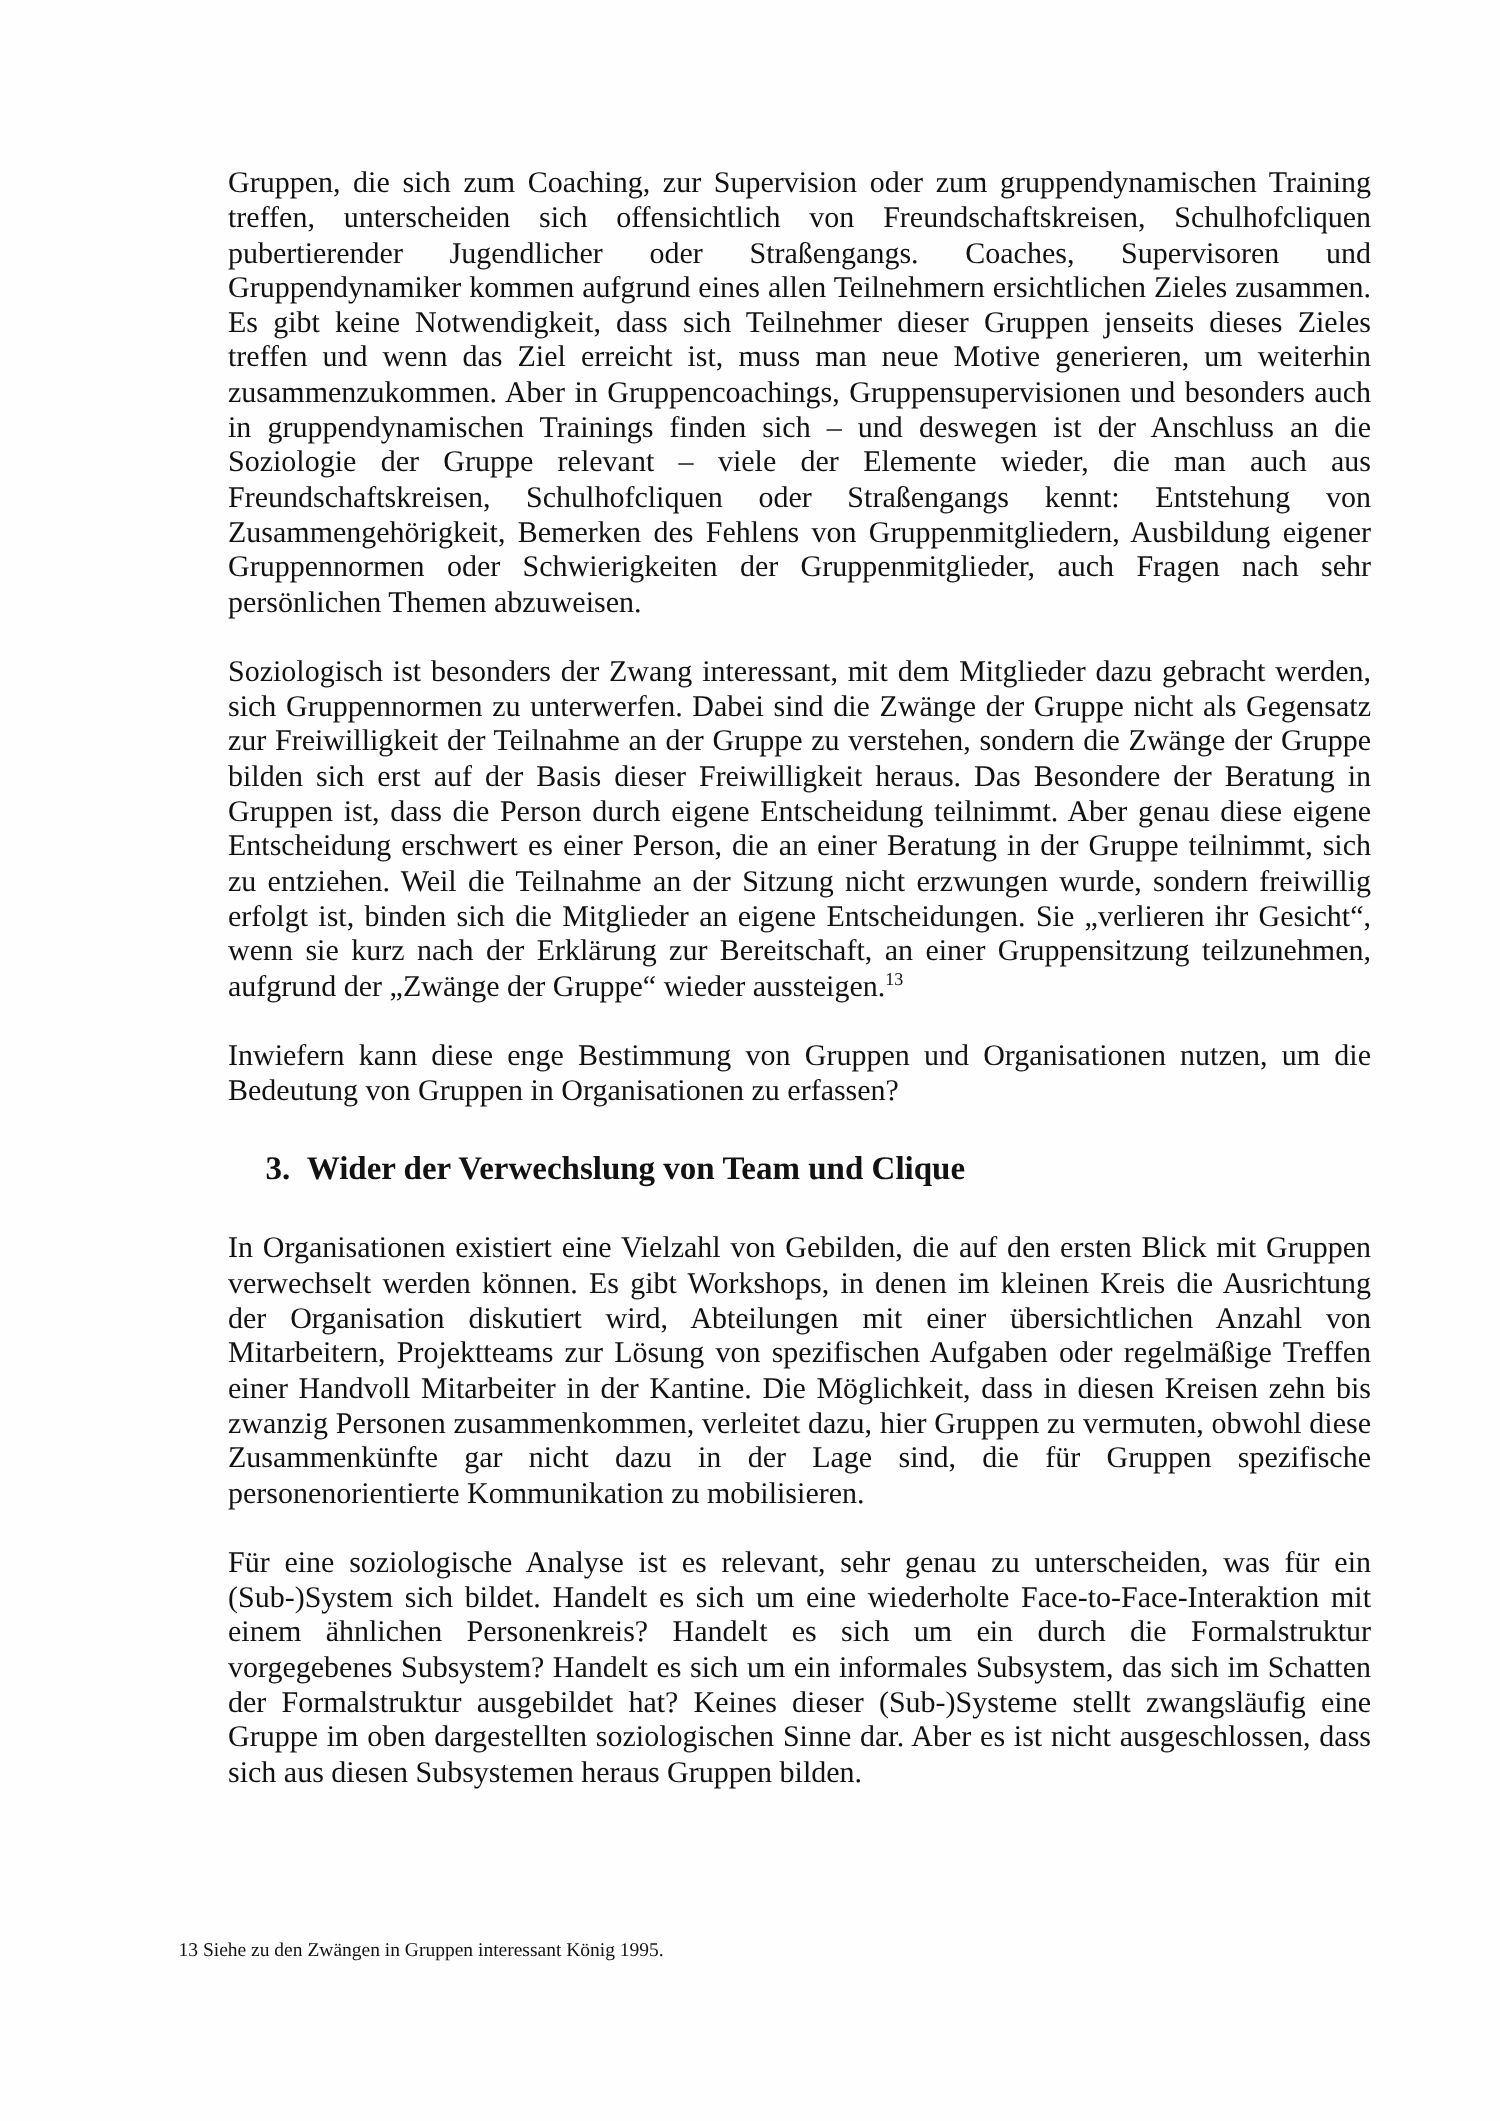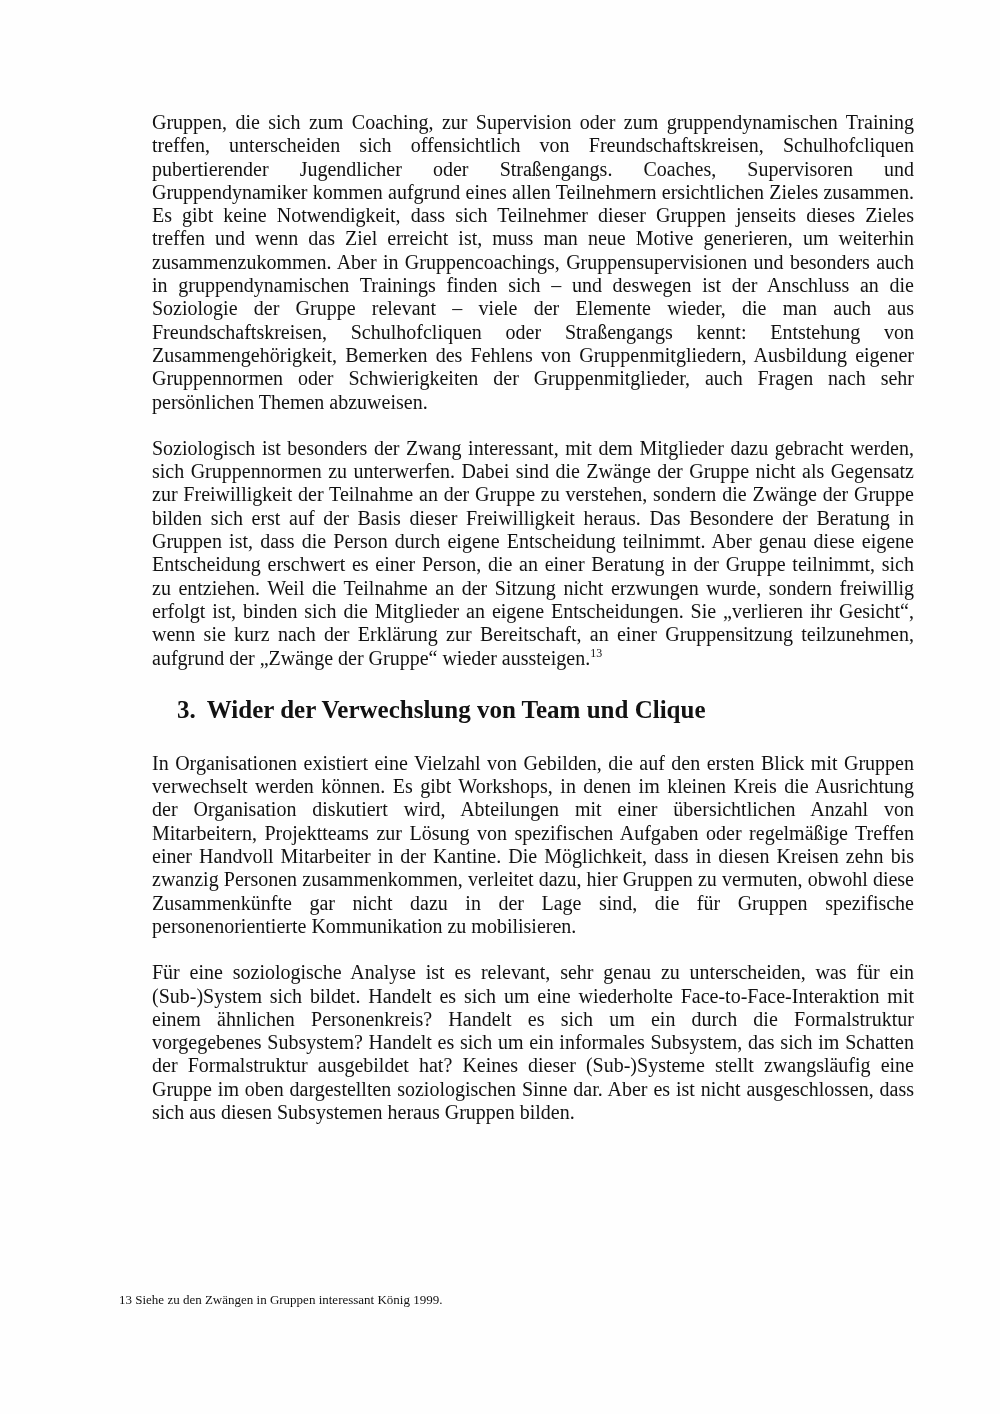--- a/index.html
+++ b/index.html
@@ -33,21 +33,21 @@
     hyphens: none;
   }
   .fn-ref {
     font-size: 12px;
     line-height: 0;
     vertical-align: super;
   }
   .section-heading {
     margin: 15px 0 26px 0;
     padding-left: 25px;
-    font-size: 25px;
+    font-size: 22px;
     line-height: 33px;
     font-weight: 700;
     text-align: left;
     letter-spacing: 0;
   }
   .heading-number {
     margin-right: 11px;
   }
   .footnote {
     position: absolute;
@@ -72,30 +72,31 @@
 <body>
 
 <div class="page">
 
   <div class="content">
 
     <p class="body-para">Gruppen, die sich zum Coaching, zur Supervision oder zum gruppendynamischen Training treffen, unterscheiden sich offensichtlich von Freundschaftskreisen, Schulhofcliquen pubertierender Jugendlicher oder Straßengangs. Coaches, Supervisoren und Gruppendynamiker kommen aufgrund eines allen Teilnehmern ersichtlichen Zieles zusammen. Es gibt keine Notwendigkeit, dass sich Teilnehmer dieser Gruppen jenseits dieses Zieles treffen und wenn das Ziel erreicht ist, muss man neue Motive generieren, um weiterhin zusammenzukommen. Aber in Gruppencoachings, Gruppensupervisionen und besonders auch in gruppendynamischen Trainings finden sich – und deswegen ist der Anschluss an die Soziologie der Gruppe relevant – viele der Elemente wieder, die man auch aus Freundschaftskreisen, Schulhofcliquen oder Straßengangs kennt: Entstehung von Zusammengehörigkeit, Bemerken des Fehlens von Gruppenmitgliedern, Ausbildung eigener Gruppennormen oder Schwierigkeiten der Gruppenmitglieder, auch Fragen nach sehr persönlichen Themen abzuweisen.</p>
 
     <p class="body-para"><span>Soziologisch ist besonders der Zwang interessant, mit dem Mitglieder dazu gebracht werden, sich Gruppennormen zu unterwerfen. Dabei sind die Zwänge der Gruppe nicht als Gegensatz zur Freiwilligkeit der Teilnahme an der Gruppe zu verstehen, sondern die Zwänge der Gruppe bilden sich erst auf der Basis dieser Freiwilligkeit heraus. Das Besondere der Beratung in Gruppen ist, dass die Person durch eigene Entscheidung teilnimmt. Aber genau diese eigene Entscheidung erschwert es einer Person, die an einer Beratung in der Gruppe teilnimmt, sich zu entziehen. Weil die Teilnahme an der Sitzung nicht erzwungen wurde, sondern freiwillig erfolgt ist, binden sich die Mitglieder an eigene Entscheidungen. Sie „verlieren ihr Gesicht“, wenn sie kurz nach der Erklärung zur Bereitschaft, an einer Gruppensitzung teilzunehmen, aufgrund der „Zwänge der Gruppe“ wieder aussteigen.</span><sup class="fn-ref">13</sup></p>
 
+    <p class="body-para">Inwiefern kann diese enge Bestimmung von Gruppen und Organisationen nutzen, um die Bedeutung von Gruppen in Organisationen zu erfassen?</p>
 
     <h2 class="section-heading">
       <span class="heading-number">3.</span><span class="heading-title">Wider der Verwechslung von Team und Clique</span>
     </h2>
 
     <p class="body-para">In Organisationen existiert eine Vielzahl von Gebilden, die auf den ersten Blick mit Gruppen verwechselt werden können. Es gibt Workshops, in denen im kleinen Kreis die Ausrichtung der Organisation diskutiert wird, Abteilungen mit einer übersichtlichen Anzahl von Mitarbeitern, Projektteams zur Lösung von spezifischen Aufgaben oder regelmäßige Treffen einer Handvoll Mitarbeiter in der Kantine. Die Möglichkeit, dass in diesen Kreisen zehn bis zwanzig Personen zusammenkommen, verleitet dazu, hier Gruppen zu vermuten, obwohl diese Zusammenkünfte gar nicht dazu in der Lage sind, die für Gruppen spezifische personenorientierte Kommunikation zu mobilisieren.</p>
 
     <p class="body-para">Für eine soziologische Analyse ist es relevant, sehr genau zu unterscheiden, was für ein (Sub-)System sich bildet. Handelt es sich um eine wiederholte Face-to-Face-Interaktion mit einem ähnlichen Personenkreis? Handelt es sich um ein durch die Formalstruktur vorgegebenes Subsystem? Handelt es sich um ein informales Subsystem, das sich im Schatten der Formalstruktur ausgebildet hat? Keines dieser (Sub-)Systeme stellt zwangsläufig eine Gruppe im oben dargestellten soziologischen Sinne dar. Aber es ist nicht ausgeschlossen, dass sich aus diesen Subsystemen heraus Gruppen bilden.</p>
 
   </div>
 
   <div class="footnote">
     <span>13</span>
-    <span>Siehe zu den Zwängen in Gruppen interessant König 1999.</span>
+    <span>Siehe zu den Zwängen in Gruppen interessant König 1995.</span>
   </div>
 
 
 </div>
 
 </body></html>

